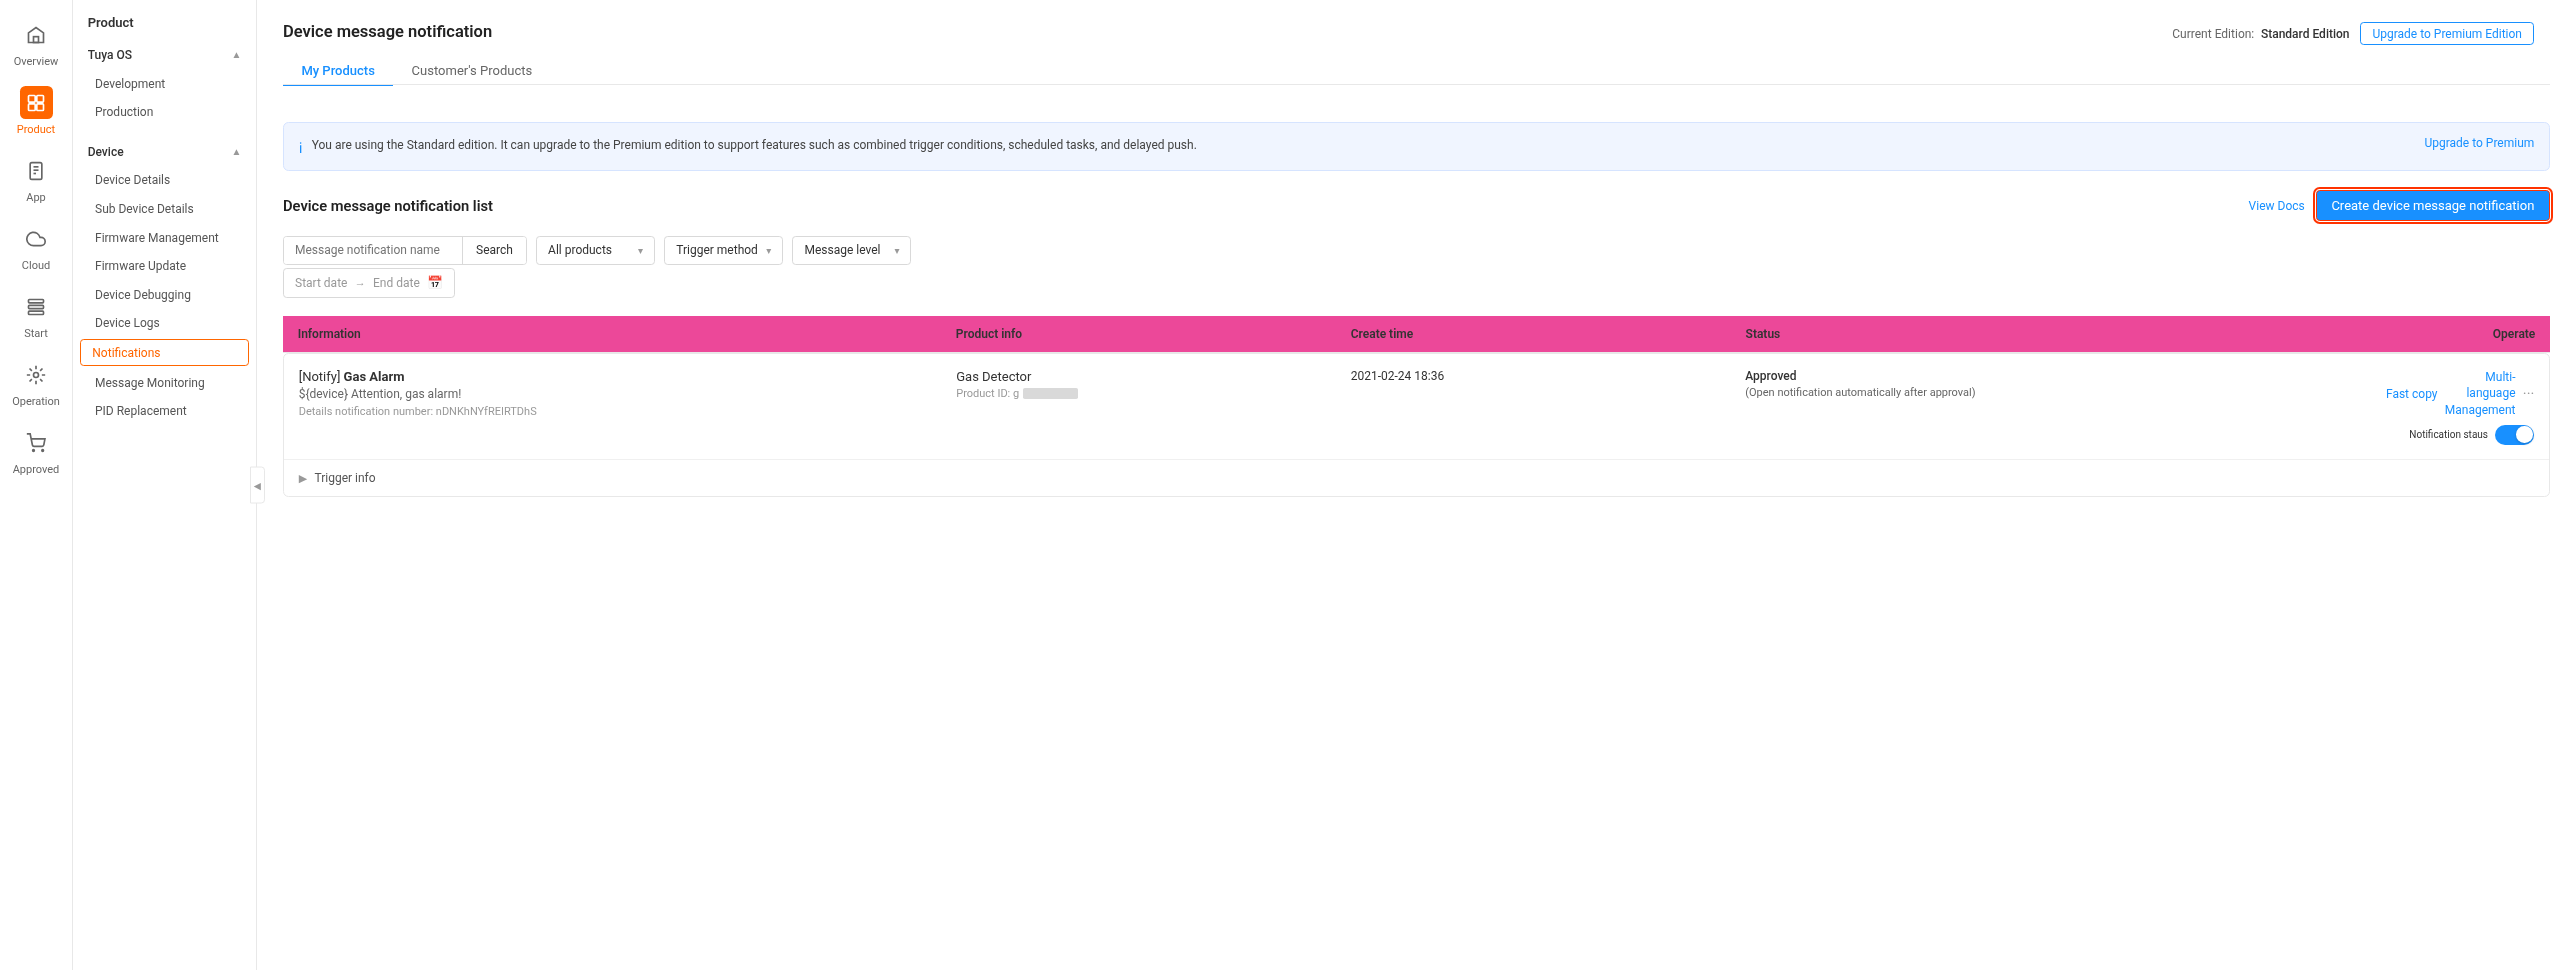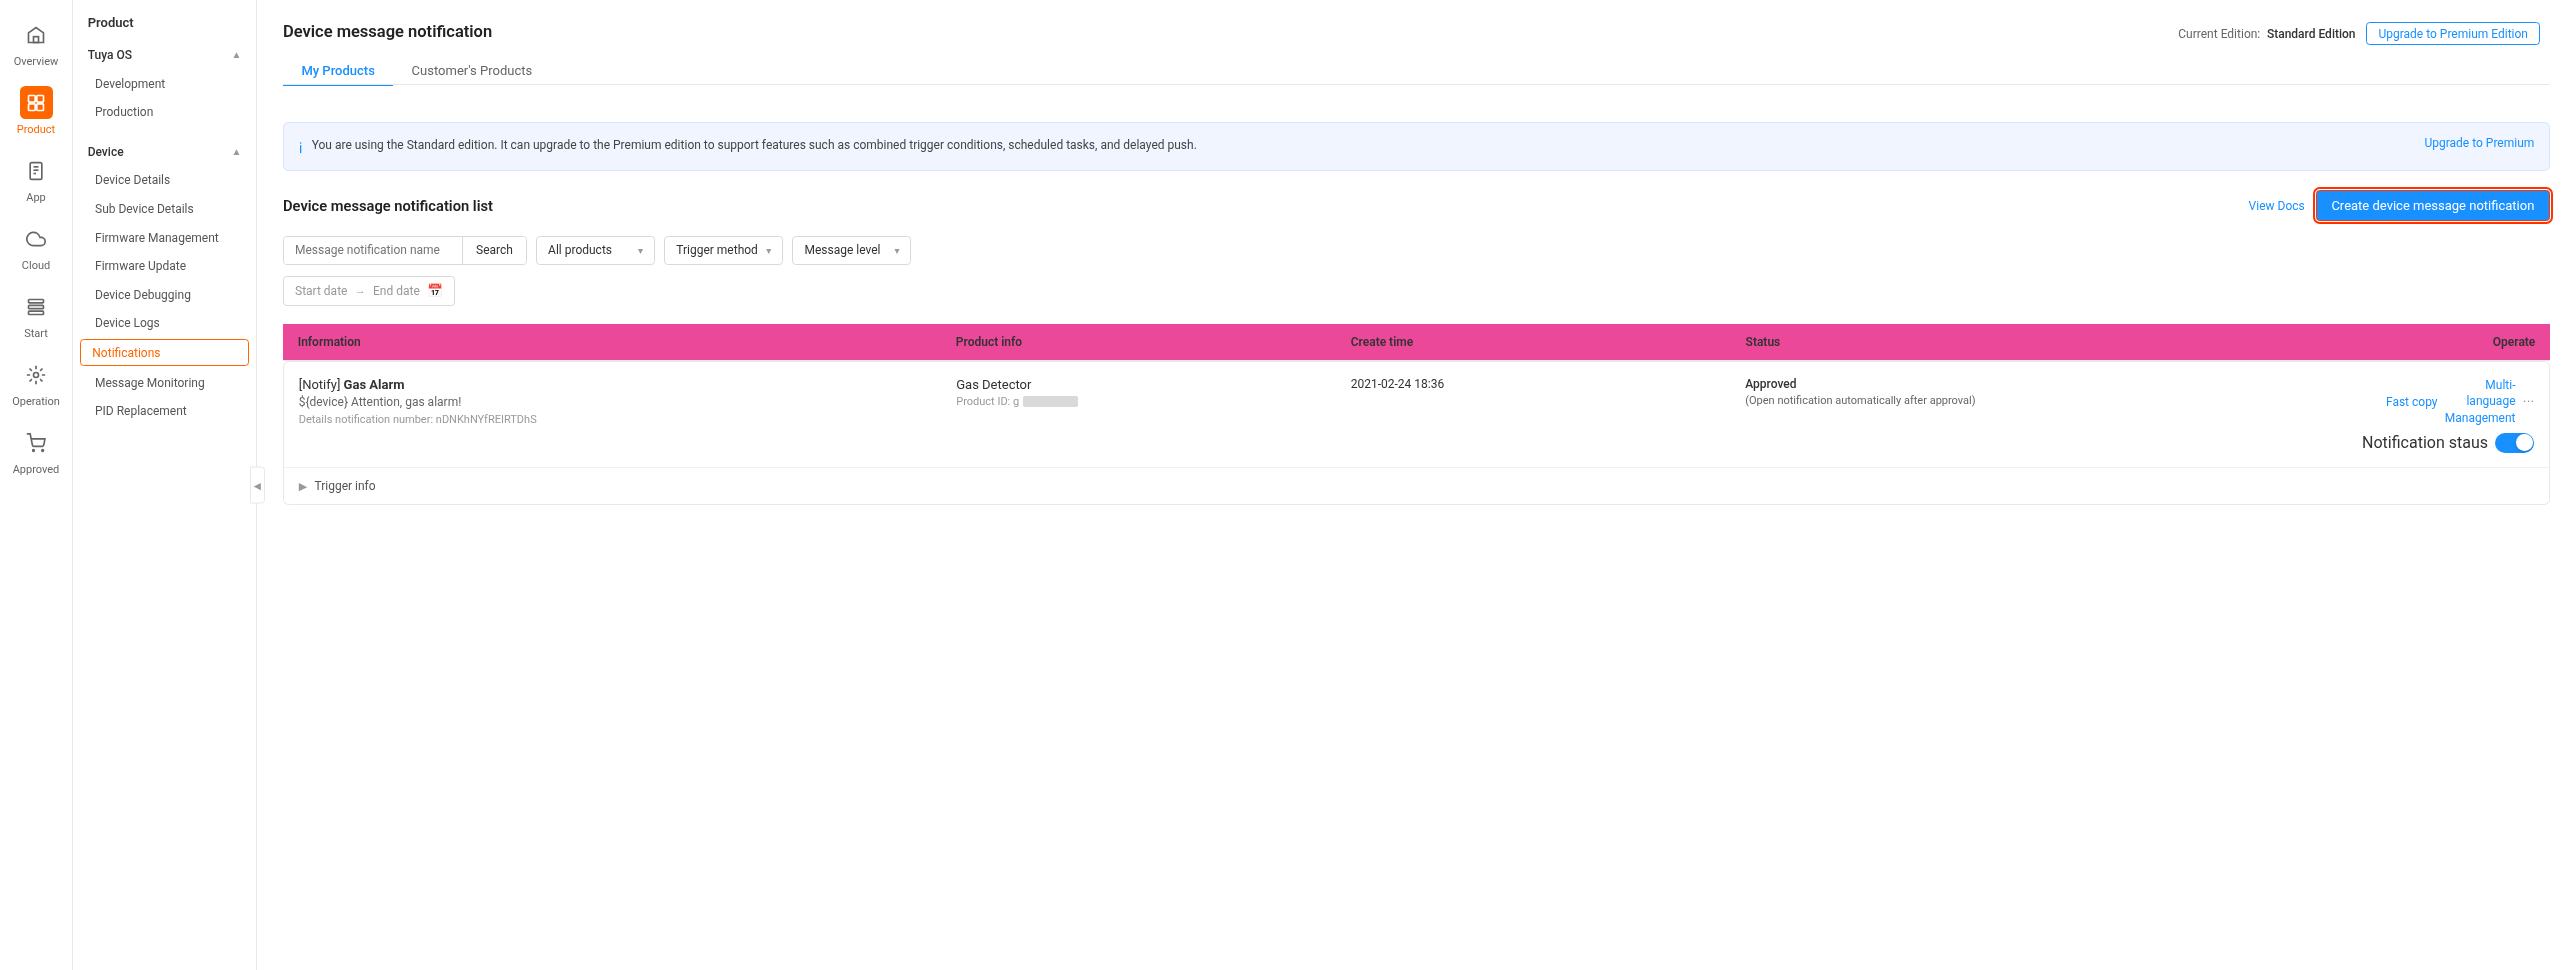--- a/index.html
+++ b/index.html
@@ -144,21 +144,21 @@
 
     
     .edition-bar {
       display: flex;
       justify-content: flex-end;
       align-items: center;
       gap: 11px;
       margin-bottom: 14.7px;
       position: absolute;
       top: 22px;
-      right: 36px;
+      right: 42px;
     }
     .edition-text { font-size: 12px; color: #666; }
     .edition-btn {
       padding: 3.7px 11px;
       border: 0.9px solid #1890ff;
       border-radius: 3.7px;
       color: #1890ff;
       font-size: 12px;
       cursor: pointer;
       background: #fff;
@@ -213,21 +213,21 @@
       white-space: nowrap;
       outline: 2.8px solid #ff3300;
       outline-offset: 1.8px;
     }
 
     
     .filters-row {
       display: flex;
       align-items: center;
       gap: 9.2px;
-      margin-bottom: 11px;
+      margin-bottom: 3px;
       flex-wrap: wrap;
     }
     .filter-input-wrap {
       display: flex;
       align-items: center;
       border: 0.9px solid #d9d9d9;
       border-radius: 3.7px;
       overflow: hidden;
     }
     .filter-input {
@@ -358,21 +358,21 @@
     .operate-link { color: #1890ff; font-size: 12px; cursor: pointer; text-align: center; }
     .more-icon { color: #999; font-size: 14.7px; cursor: pointer; }
 
     
     .toggle-row {
       display: flex;
       align-items: center;
       gap: 7.3px;
       justify-content: flex-end;
     }
-    .toggle-label { font-size: 16px; color: #333; padding-left: 46px; }
+    .toggle-label { font-size: 10px; color: #333; padding-left: 46px; }
     .toggle {
       width: 39px;
       height: 20px;
       background: #1890ff;
       border-radius: 10px;
       position: relative;
       cursor: pointer;
     }
     .toggle-knob {
       width: 16.5px;

